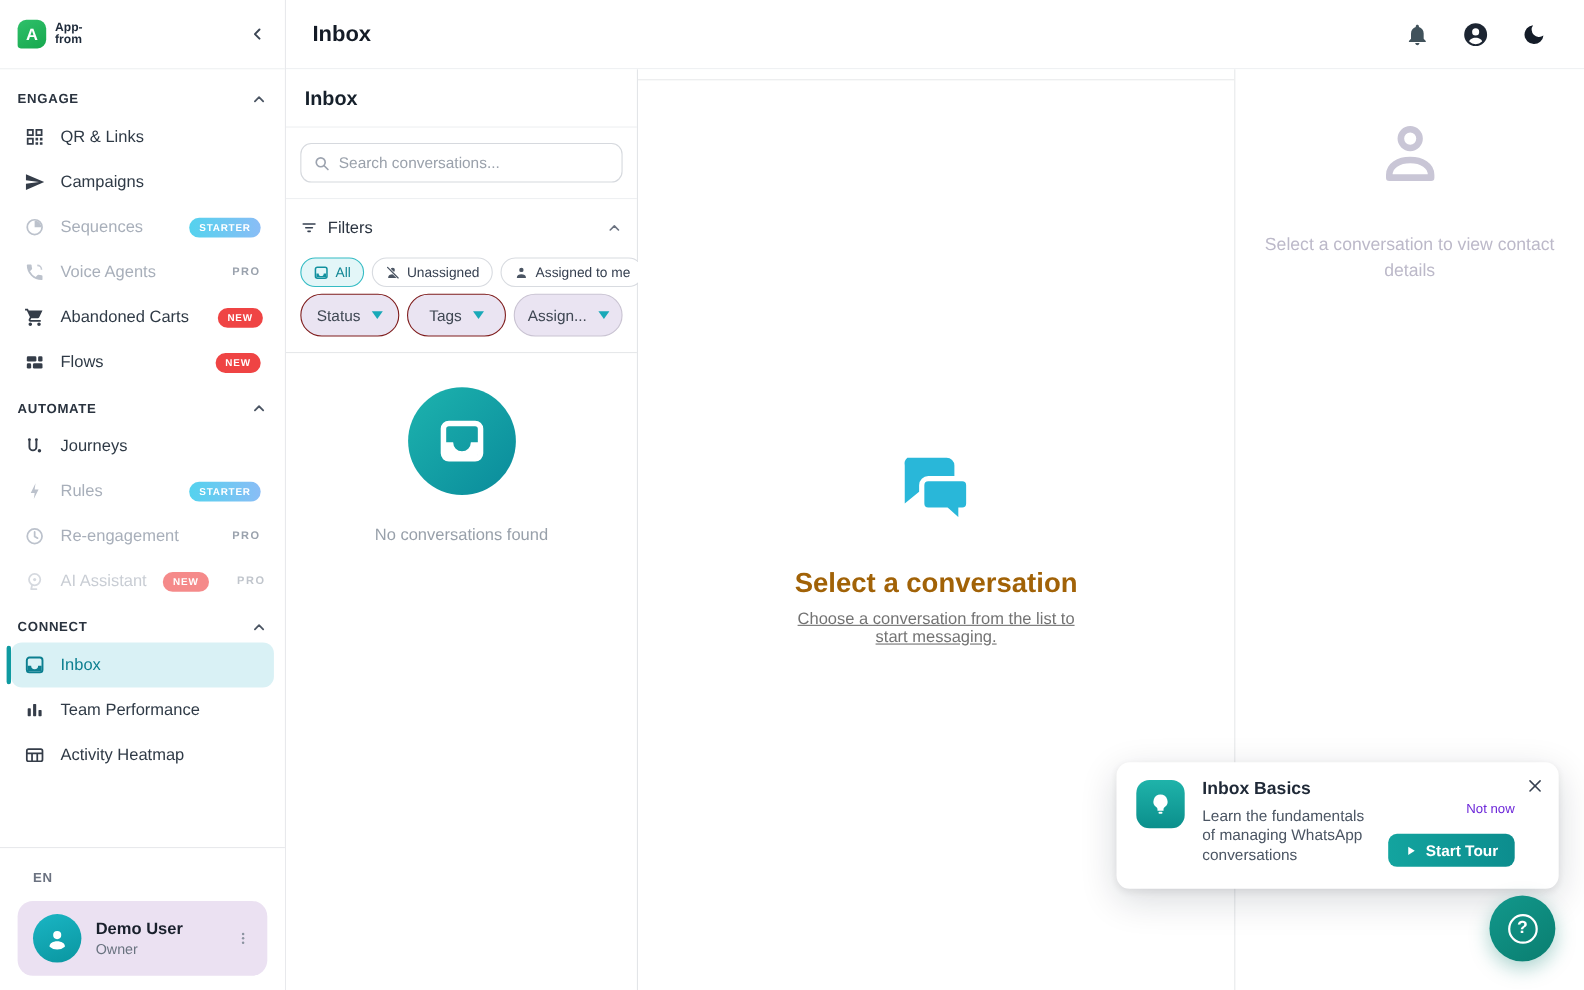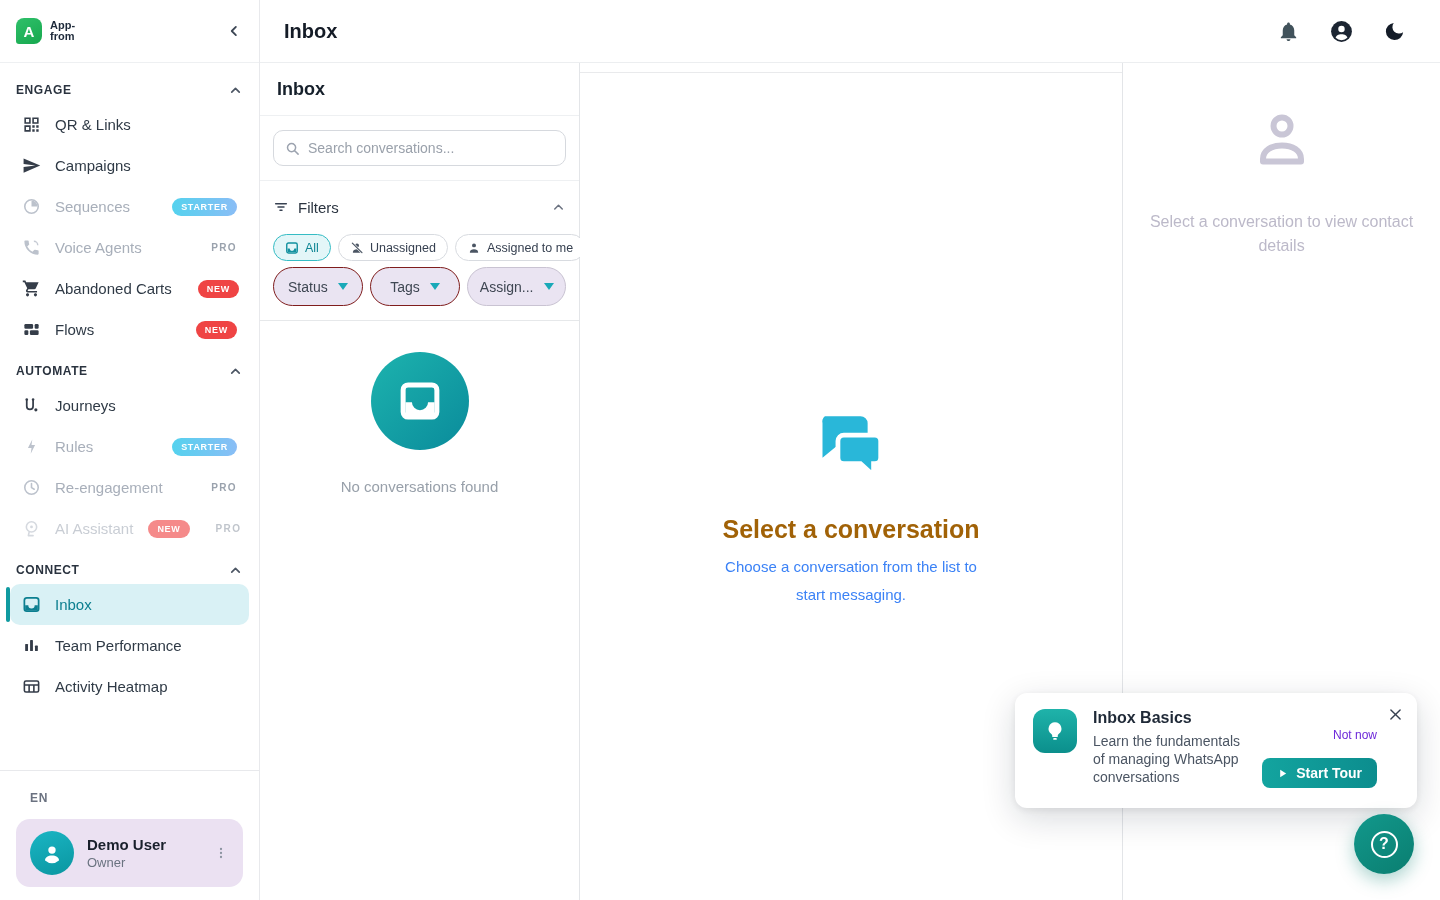--- a/index.html
+++ b/index.html
@@ -108,22 +108,22 @@
     justify-content:center; color:#fff; }
   .list-empty .msg { margin-top:28px; font-size:15px; color:#98a0aa; }
 
   
   .chat-panel { flex:1; position:relative; background:#fff; }
   .chat-topbar { height:10px; border-bottom:1px solid #e9eaec; }
   .chat-center { position:absolute; left:0; right:0; top:346px; display:flex;
     flex-direction:column; align-items:center; text-align:center; }
   .chat-center .cicon { color:#29b7d9; }
   .chat-center h3 { margin-top:26px; font-size:25px; font-weight:800; color:#a16207; }
-  .chat-center p { margin-top:9px; font-size:15px; line-height:28px; color:#3b82f6;
-    max-width:272px; }
+  .chat-center p { margin-top:9px; font-size:15px; line-height:17px; color:#737373;
+    max-width:272px;text-decoration:underline; }
 
   
   .contact-panel { width:318px; flex:0 0 318px; border-left:1px solid #e3e5e8;
     display:flex; flex-direction:column; align-items:center; padding-top:46px;
     text-align:center; background:#fff; }
   .contact-panel .picon { color:#c9c6d6; }
   .contact-panel p { margin-top:33px; font-size:16px; line-height:24px; color:#bcb9c9;
     max-width:292px; }
 
   

